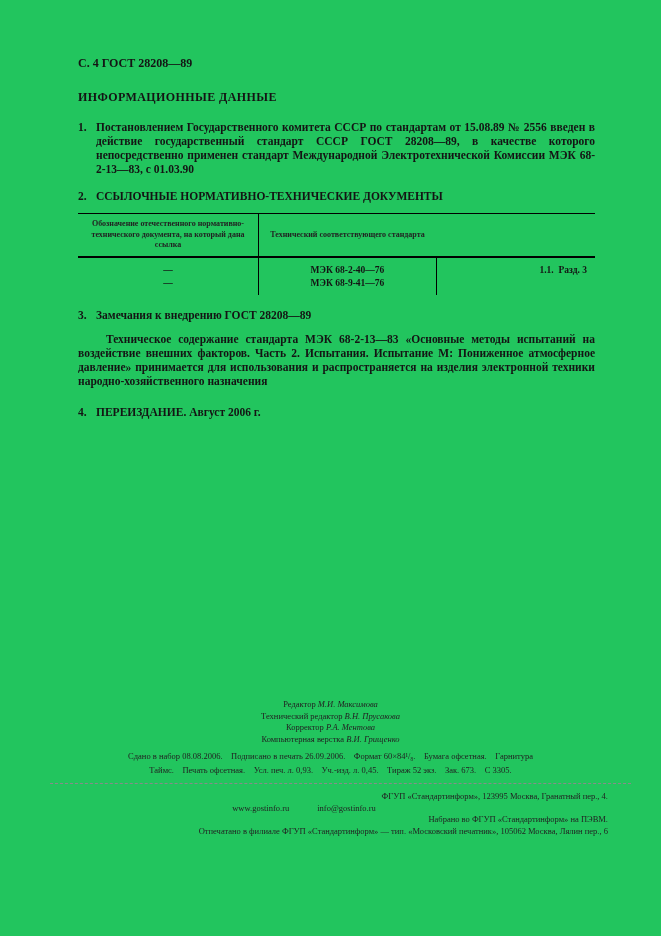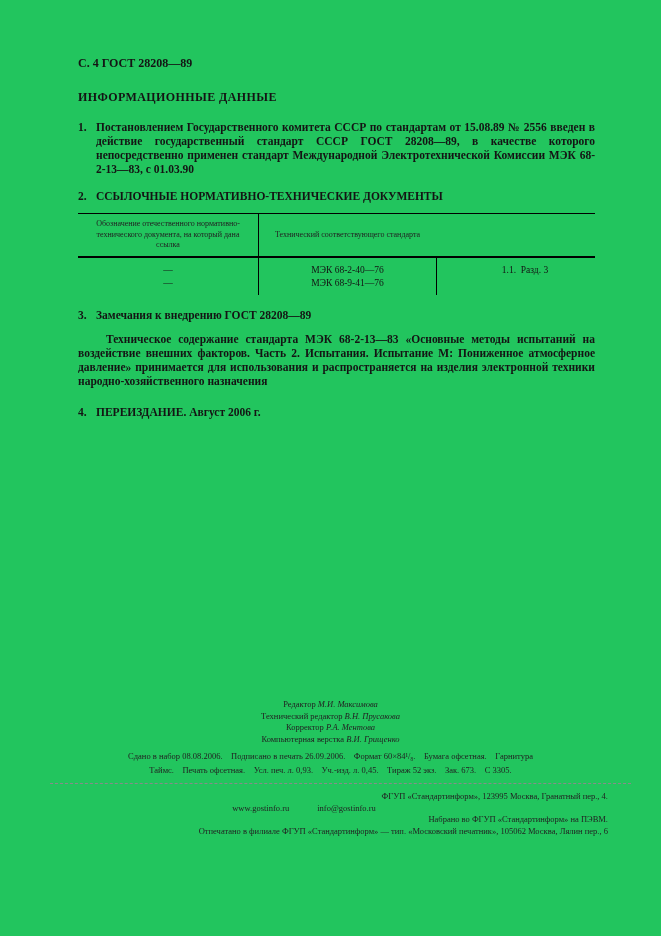--- a/index.html
+++ b/index.html
@@ -32,37 +32,37 @@
   .item1 { margin-top:15px; }
   .sec-heading { margin-top:13px; }
   .sec-heading .txt { text-align:left; }
   .item4 { margin-top:17px; }
 
   
   .doc-table {
     margin-top:10px;
     width:517px;
     border-top:1px solid #000;
-    font-weight:normal;
+    font-weight:bold;
   }
   .t-row { display:grid; grid-template-columns:180px 178px 159px; }
   .t-head { border-bottom:2px solid #000; }
   .t-cell { padding:5px 8px; }
   .t-cell.mid, .t-cell.right { border-left:1px solid #000; }
   .t-head .t-cell {
     display:flex; align-items:center; justify-content:center;
     text-align:center;
     font-size:8px; line-height:10.5px;
     min-height:42px;
     color:#222;
   }
   .t-body { min-height:34px; }
   .t-body .t-cell { font-size:9.5px; line-height:13px; padding-top:6px; }
   .t-body .t-cell.left, .t-body .t-cell.mid { text-align:center; }
-  .t-body .t-cell.right { text-align:center; padding-left:26px; }
+  .t-body .t-cell.right { text-align:right; padding-left:26px; }
 
   .sec3-par {
     margin-top:10px;
     font-weight:bold;
     font-size:11.5px;
     line-height:14px;
     text-align:justify;
     text-indent:28px;
   }
 

